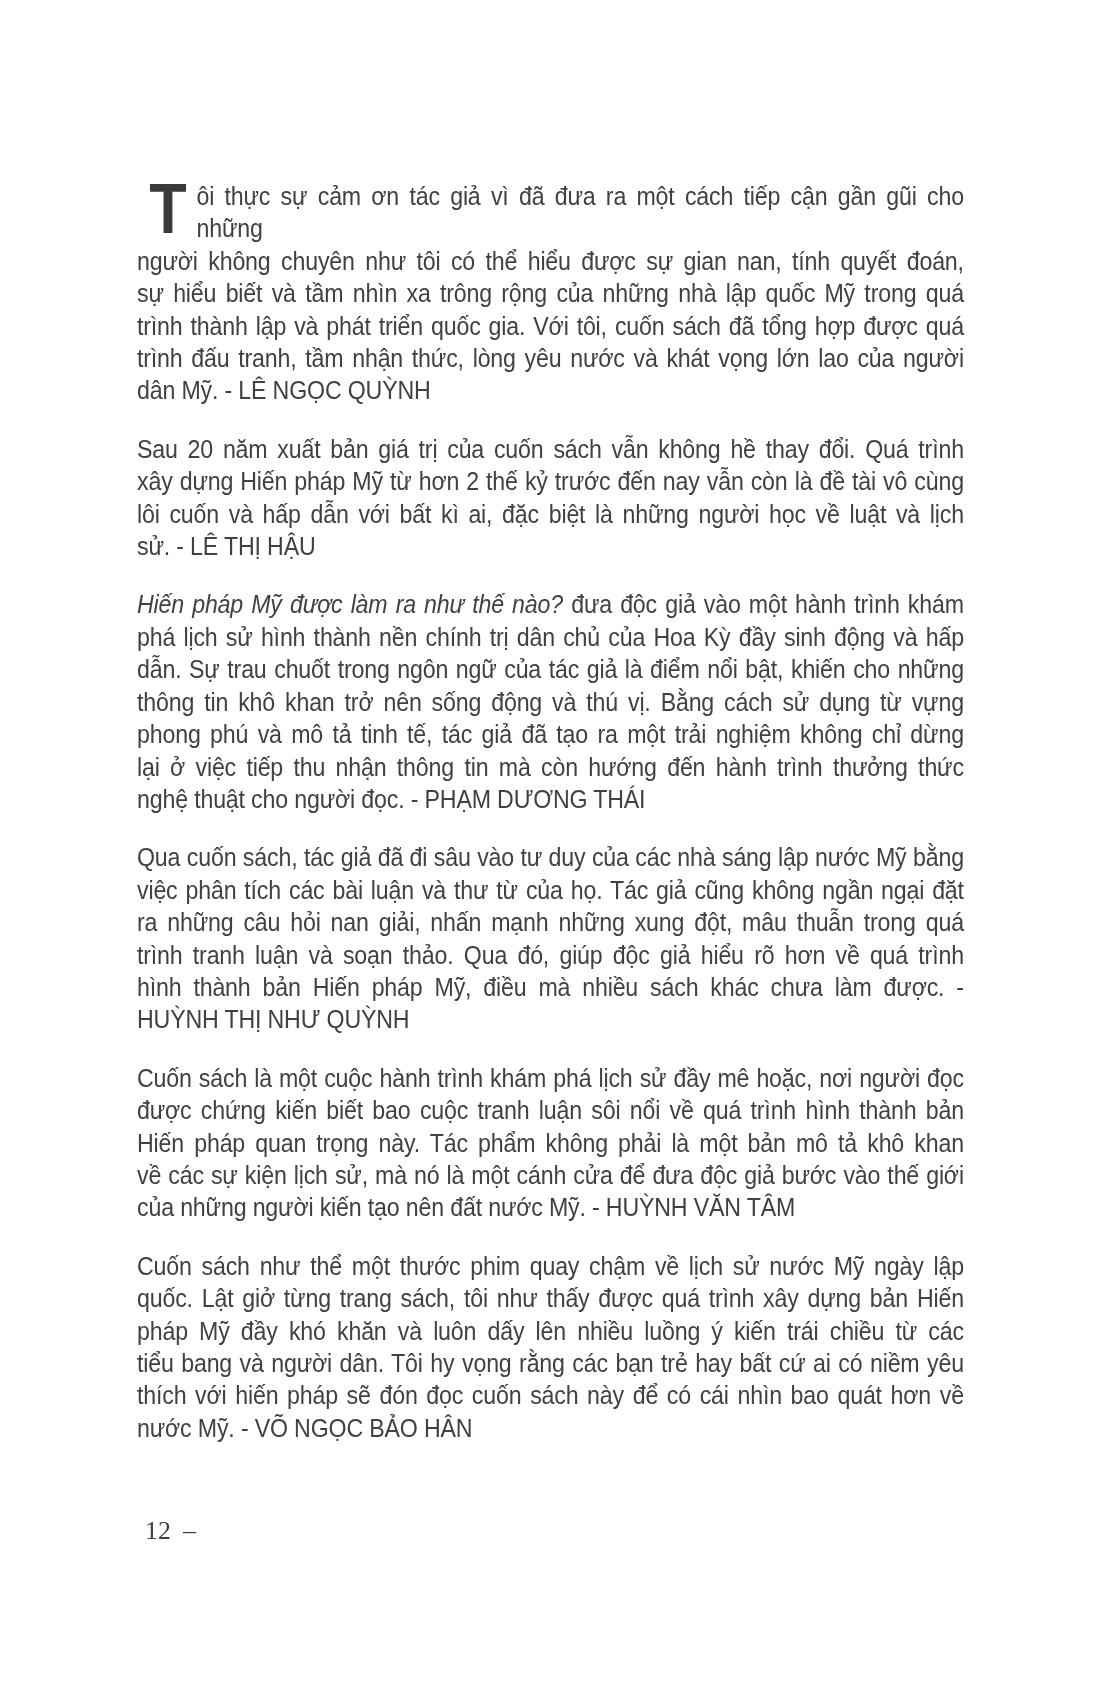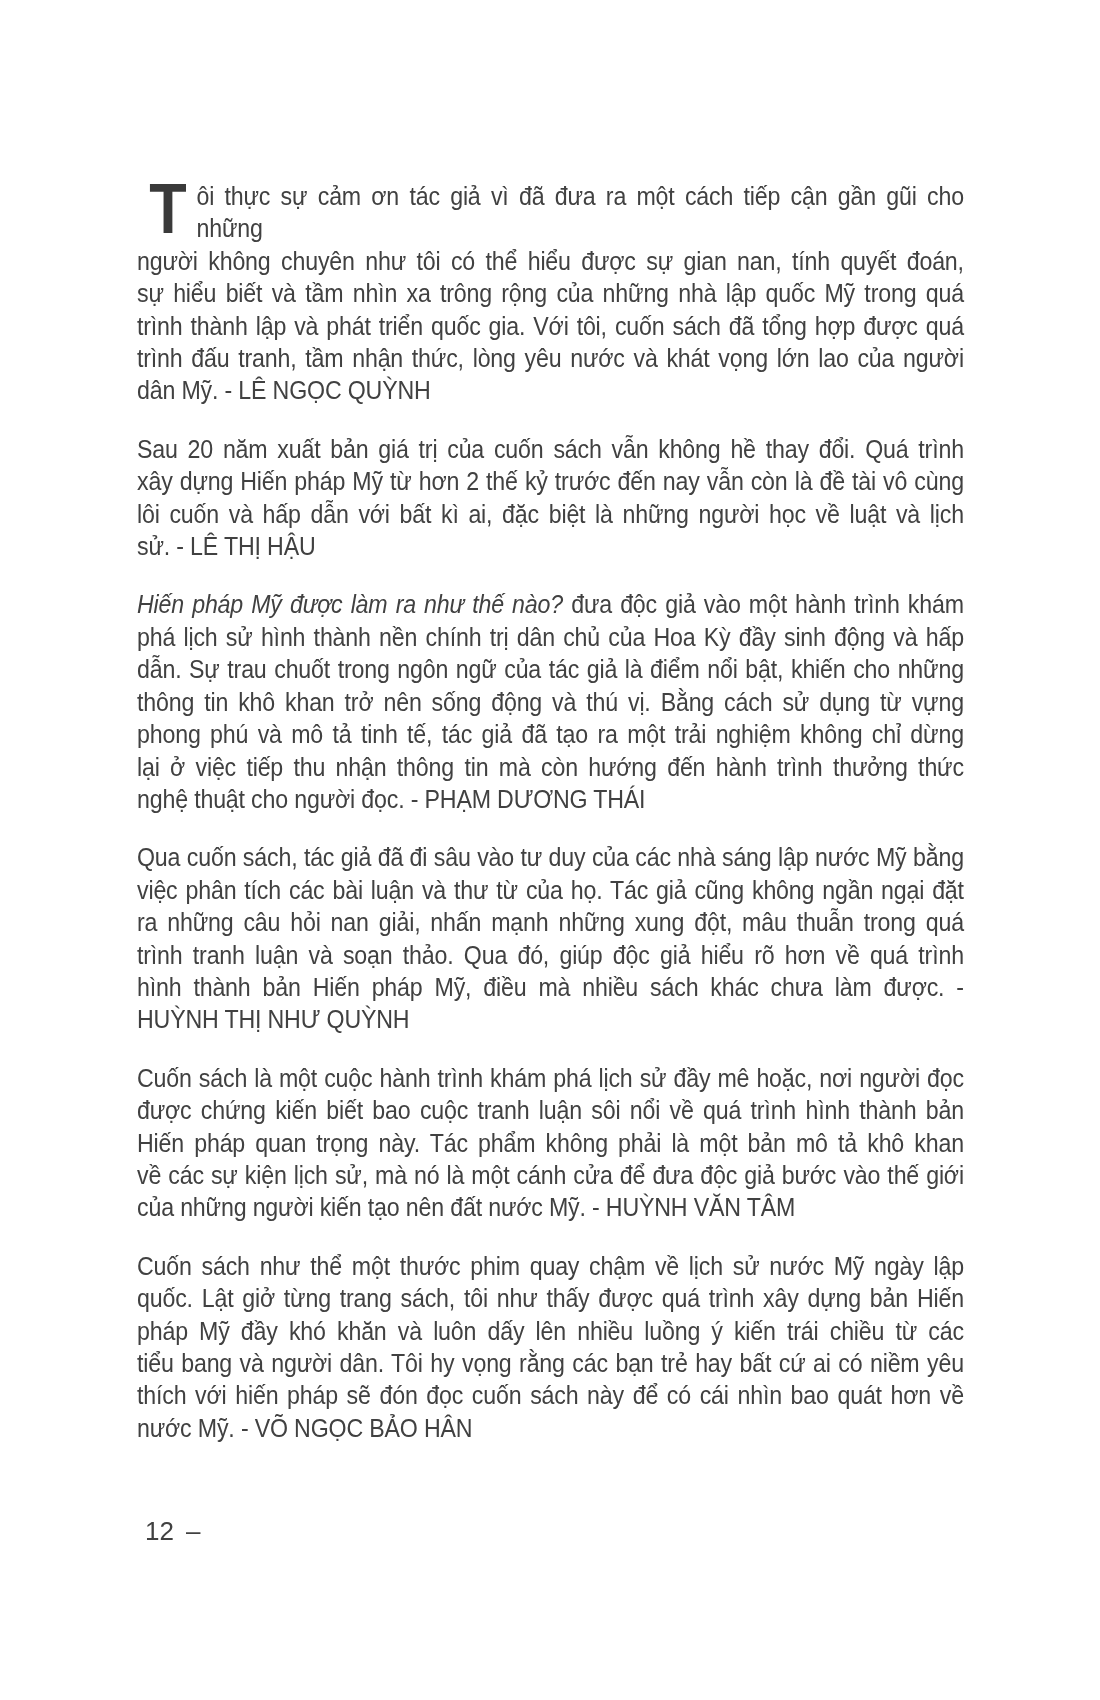--- a/index.html
+++ b/index.html
@@ -45,20 +45,21 @@
     width:44px;
     margin:0 10px 0 14px;
     color:#3a3a3a;
   }
   .seg.i { font-style:italic; }
   .footer {
     position:absolute;
     left:145px; top:1516px;
     font-size:26px;
     color:#414141;
+    font-family:Liberation Serif, serif;
   }
   .footer .dash { margin-left:12px; }
 </style>
 </head>
 <body>
 
 <div class="page" style="color: rgb(65, 65, 65); background: rgb(255, 255, 255);">
   <div class="content" id="content">
       <div class="paragraph">
         <span class="dropcap" style="color: rgb(58, 58, 58);">T</span>

